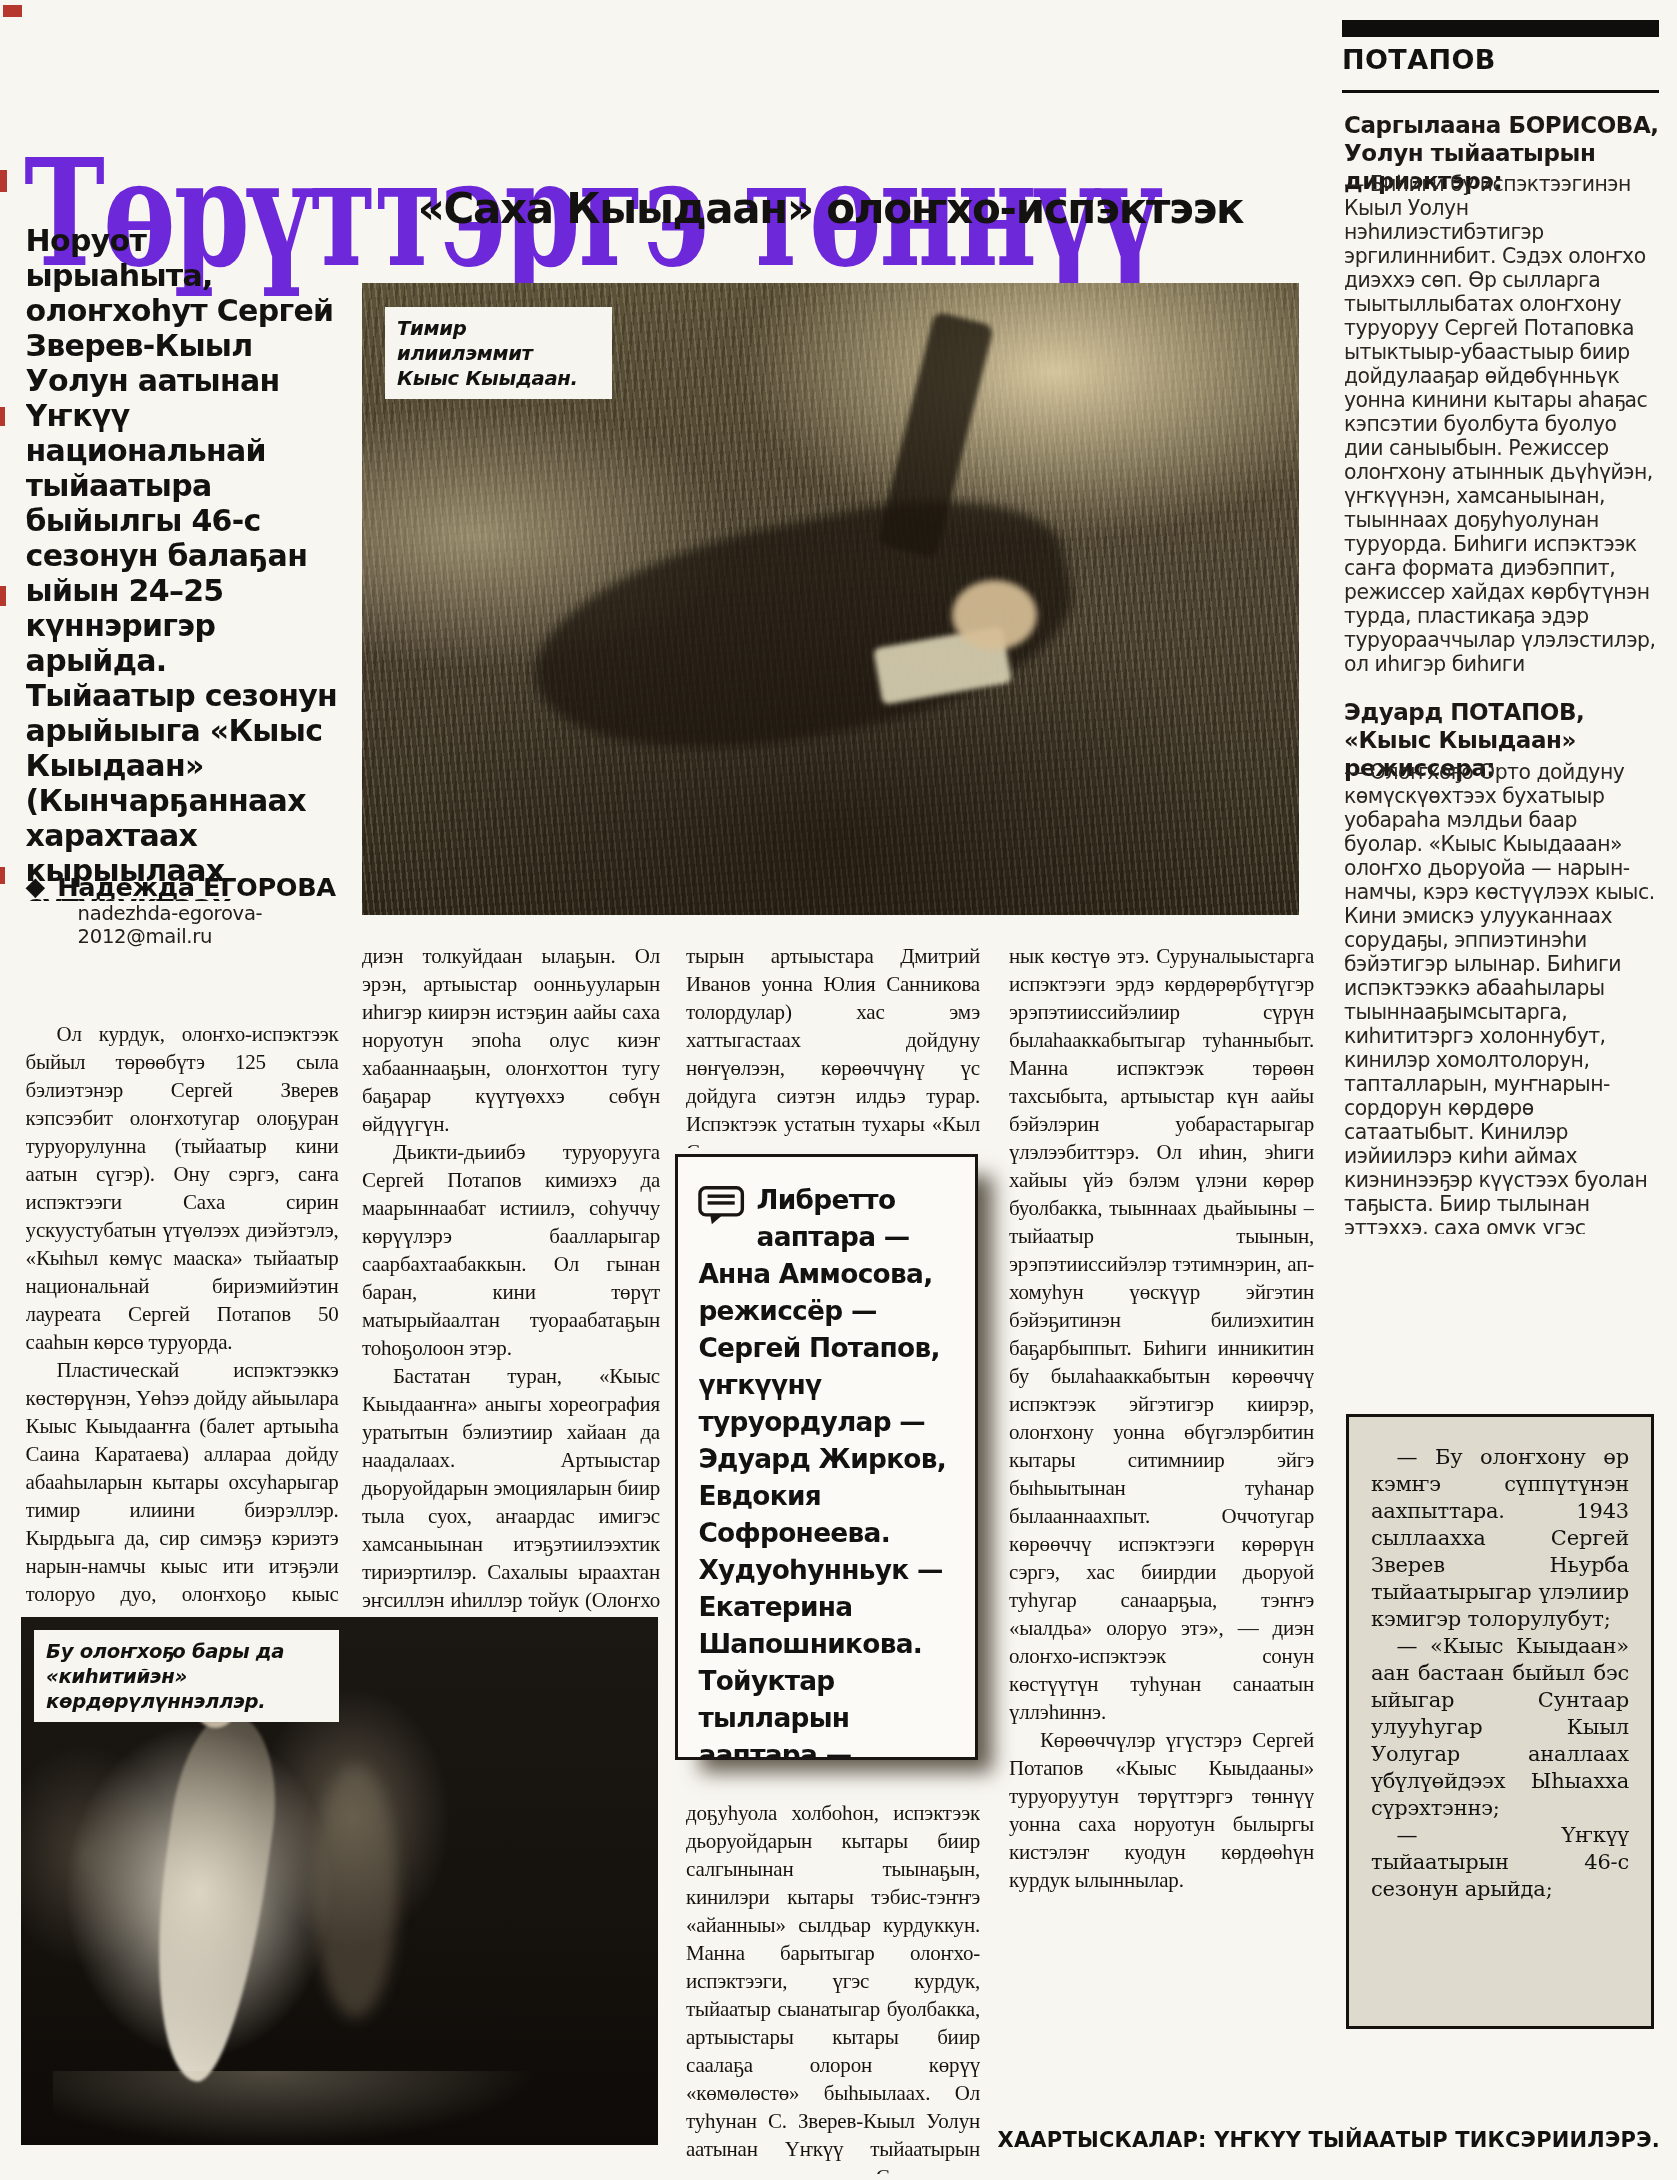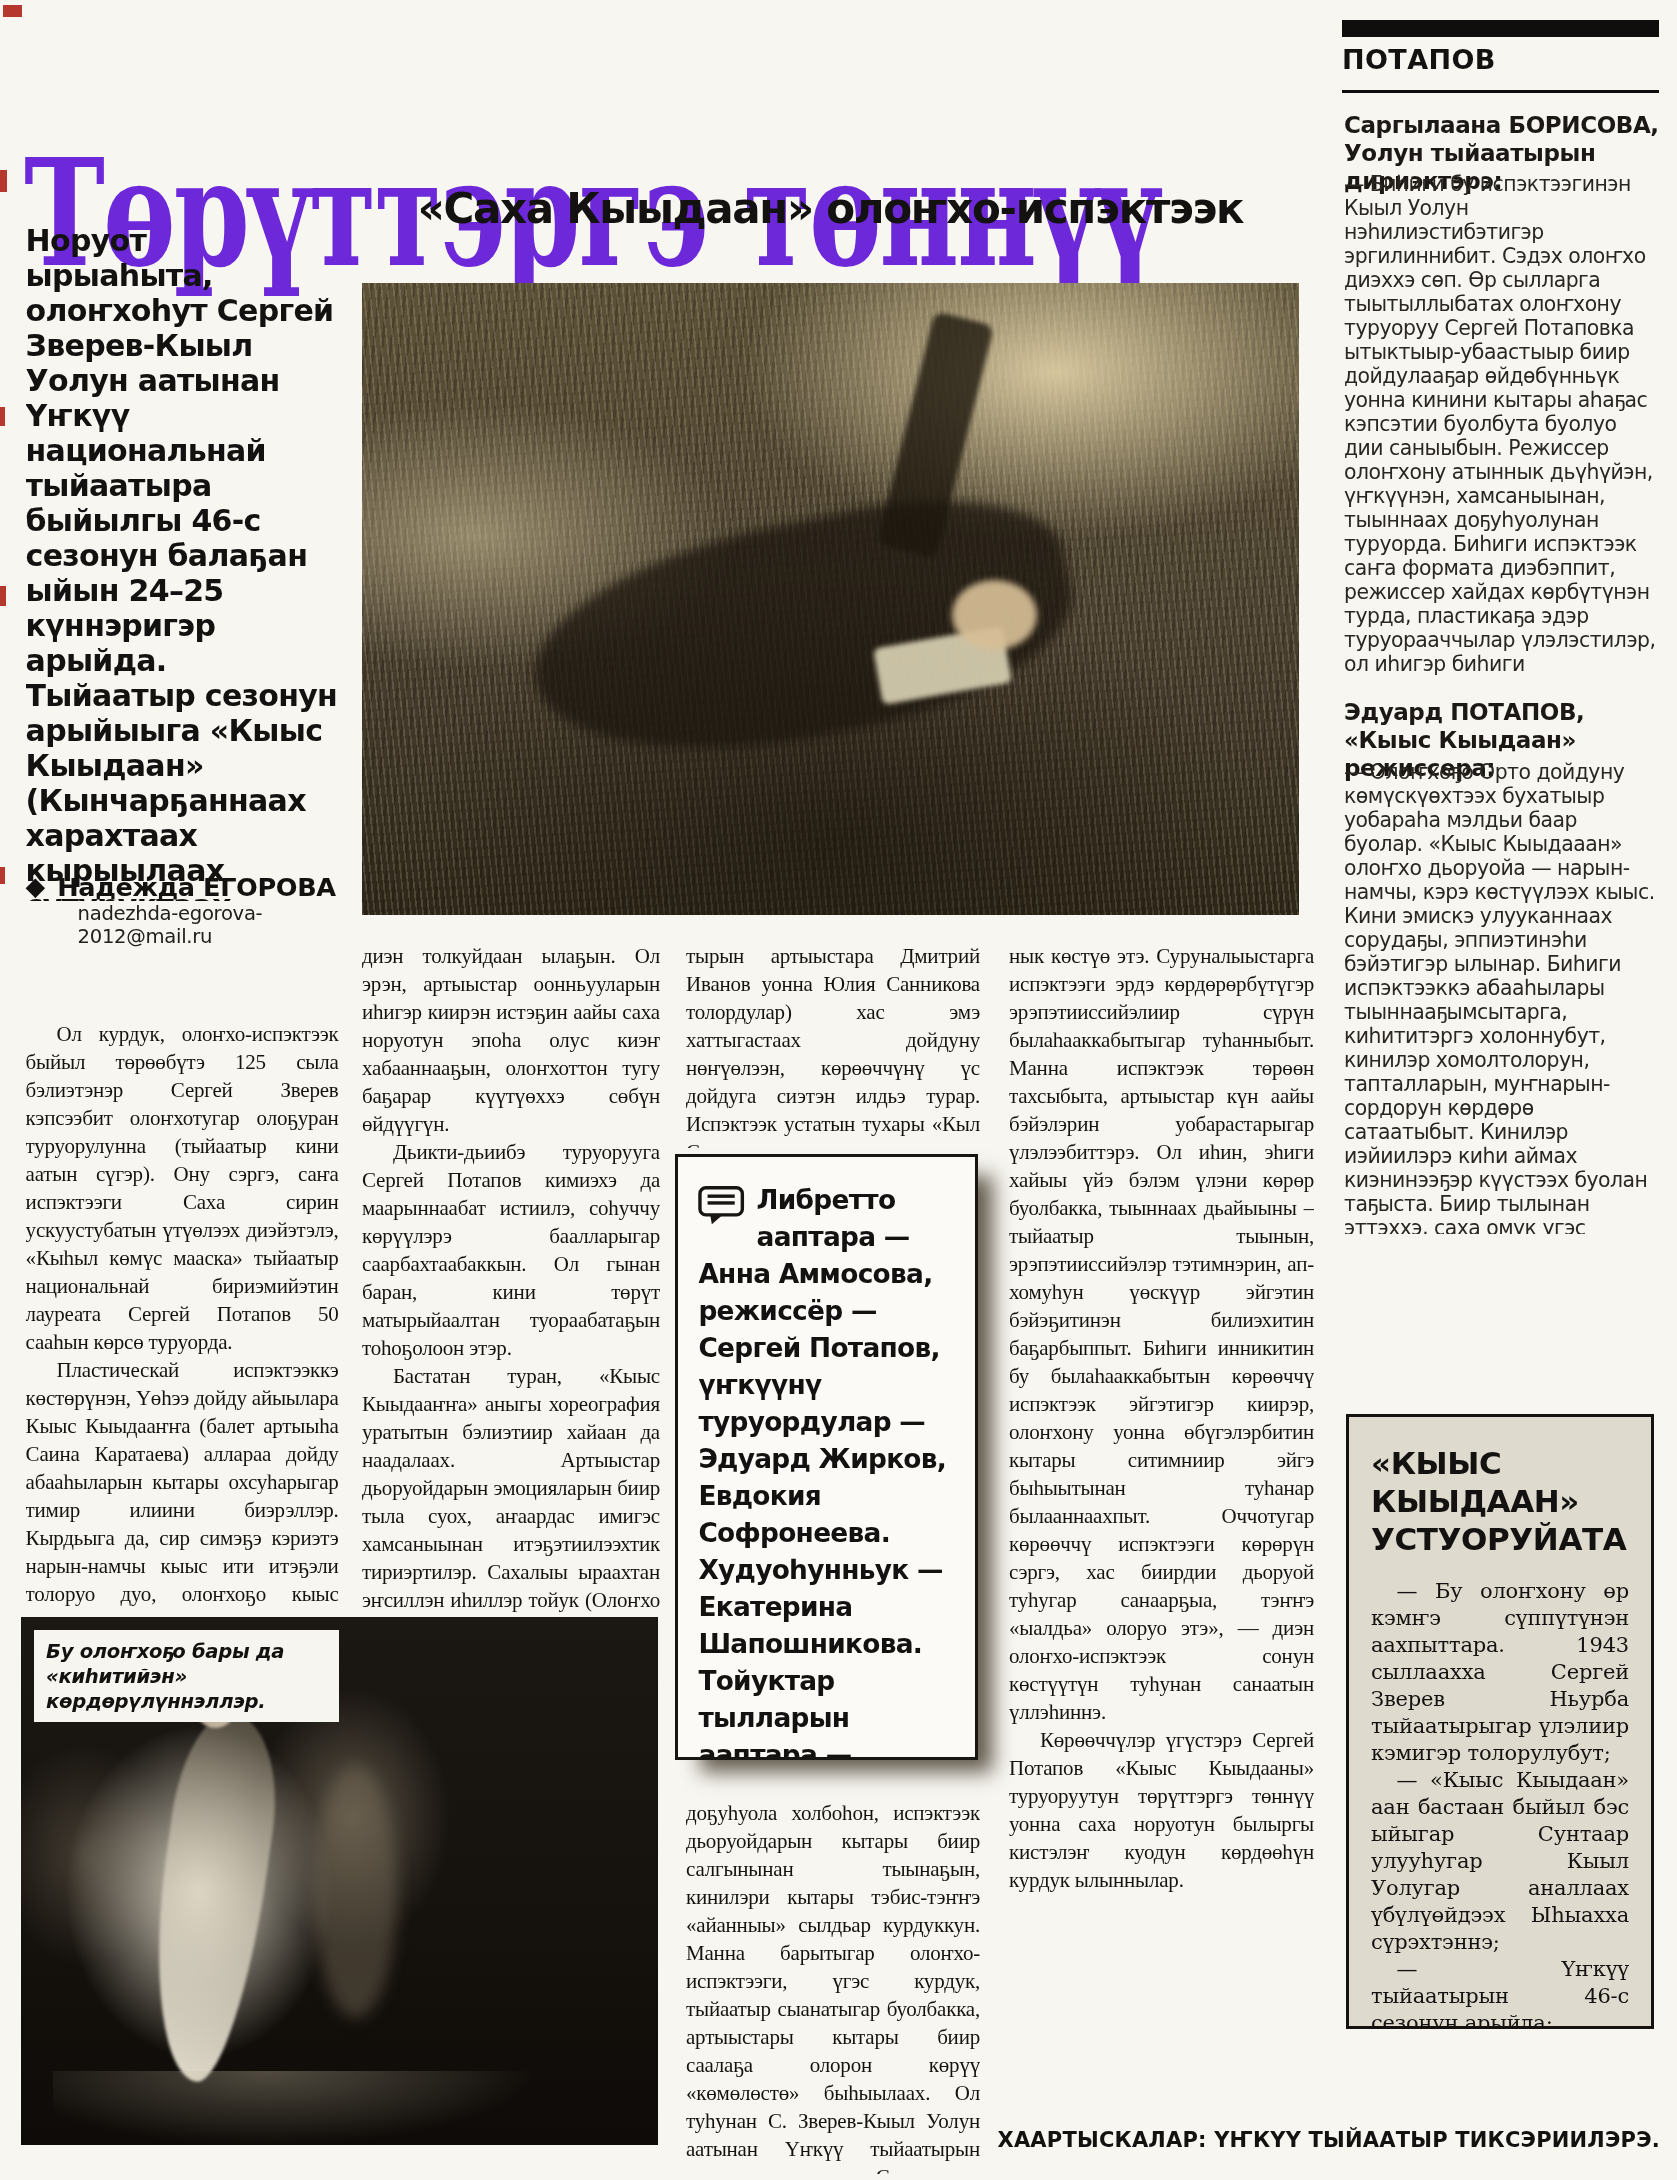--- a/index.html
+++ b/index.html
@@ -125,20 +125,21 @@
     </div>
     <div class="email">nadezhda-egorova-2012@mail.ru</div>
   </div>
 
   <div class="photo-main">
     <div class="pm-arm"></div>
     <div class="pm-body"></div>
     <div class="pm-belt"></div>
     <div class="pm-face"></div>
   </div>
+  <div class="caption" id="cap-main">Тимир илиилэммит Кыыс Кыыдаан.</div>
 
   <div class="col" id="col1">
     <p>Ол курдук, олоҥхо-испэктээк быйыл төрөөбүтэ 125 сыла бэлиэтэнэр Сергей Зверев кэпсээбит олоҥхотугар олоҕуран туруорулунна (тыйаатыр кини аатын сүгэр). Ону сэргэ, саҥа испэктээги Саха сирин ускуустубатын үтүөлээх диэйэтэлэ, «Кыһыл көмүс мааска» тыйаатыр национальнай бириэмийэтин лауреата Сергей Потапов 50 сааһын көрсө туруорда.</p>
     <p>Пластическай испэктээккэ көстөрүнэн, Үөһээ дойду айыылара Кыыс Кыыдааҥҥа (балет артыыһа Саина Каратаева) аллараа дойду абааһыларын кытары охсуһарыгар тимир илиини биэрэллэр. Кырдьыга да, сир симэҕэ кэриэтэ нарын-намчы кыыс ити итэҕэли толоруо дуо, олоҥхоҕо кыыс бухатыырдар тоҕо элбэхтэрий</p>
   </div>
 
   <div class="col" id="col2">
     <p class="cont">диэн толкуйдаан ылаҕын. Ол эрэн, артыыстар оонньууларын иһигэр киирэн истэҕин аайы саха норуотун эпоһа олус киэҥ хабааннааҕын, олоҥхоттон тугу баҕарар күүтүөххэ сөбүн өйдүүгүн.</p>
     <p>Дьикти-дьиибэ туруорууга Сергей Потапов кимиэхэ да маарыннаабат истиилэ, соһуччу көрүүлэрэ баалларыгар саарбахтаабаккын. Ол гынан баран, кини төрүт матырыйаалтан туораабатаҕын тоһоҕолоон этэр.</p>
     <p>Бастатан туран, «Кыыс Кыыдааҥҥа» аныгы хореография уратытын бэлиэтиир хайаан да наадалаах. Артыыстар дьоруойдарын эмоцияларын биир тыла суох, аҥаардас имигэс хамсаныынан итэҕэтиилээхтик тириэртилэр. Сахалыы ыраахтан эҥсиллэн иһиллэр тойук (Олоҥхо тыйаа-</p>
@@ -188,21 +189,20 @@
   </div>
   <div class="sb-text" id="q1-text">— Биһиги бу испэктээгинэн Кыыл Уолун нэһилиэстибэтигэр эргилиннибит. Сэдэх олоҥхо диэххэ сөп. Өр сылларга тыытыллыбатах олоҥхону туруоруу Сергей Потаповка ытыктыыр-убаастыыр биир дойдулааҕар өйдөбүнньүк уонна кинини кытары аһаҕас кэпсэтии буолбута буолуо дии саныыбын. Режиссер олоҥхону атыннык дьүһүйэн, үҥкүүнэн, хамсаныынан, тыыннаах доҕуһуолунан туруорда. Биһиги испэктээк саҥа формата диэбэппит, режиссер хайдах көрбүтүнэн турда, пластикаҕа эдэр туруорааччылар үлэлэстилэр, ол иһигэр биһиги тыйаатырбыт артыыһа Егор Жирков уонна балетмейстер Евдокия Софронеева. Бу кинилэр бастакы улахан үлэлэрэ.</div>
 
   <div class="sb-name" id="q2-name">
     <div>Эдуард ПОТАПОВ,</div>
     <div>«Кыыс Кыыдаан» режиссера:</div>
   </div>
   <div class="sb-text" id="q2-text">— Олоҥхоҕо Орто дойдуну көмүскүөхтээх бухатыыр уобараһа мэлдьи баар буолар. «Кыыс Кыыдааан» олоҥхо дьоруойа — нарын-намчы, кэрэ көстүүлээх кыыс. Кини эмискэ улууканнаах сорудаҕы, эппиэтинэһи бэйэтигэр ылынар. Биһиги испэктээккэ абааһылары тыыннааҕымсытарга, киһититэргэ холоннубут, кинилэр хомолтолорун, тапталларын, муҥнарын-сордорун көрдөрө сатаатыбыт. Кинилэр иэйиилэрэ киһи аймах киэнинээҕэр күүстээх буолан таҕыста. Биир тылынан эттэххэ, саха омук үгэс буолбут култуурата аныгы хореографияны кытары дьүөрэлэһэн сонун үлэ көрөөччү дьүүлүгэр таҕыста.</div>
 
   <div class="hist-box">
-    <p class="hist-title">«КЫЫС КЫЫДААН» УСТУОРУЙАТА</p>
     <p class="item">— Бу олоҥхону өр кэмҥэ сүппүтүнэн аахпыттара. 1943 сыллаахха Сергей Зверев Ньурба тыйаатырыгар үлэлиир кэмигэр толорулубут;</p>
     <p class="item">— «Кыыс Кыыдаан» аан бастаан быйыл бэс ыйыгар Сунтаар улууһугар Кыыл Уолугар аналлаах үбүлүөйдээх Ыһыахха сүрэхтэннэ;</p>
     <p class="item">— Үҥкүү тыйаатырын 46-с сезонун арыйда;</p>
 
   </div>
 
   <div class="credit">ХААРТЫСКАЛАР:  ҮҤКҮҮ ТЫЙААТЫР ТИКСЭРИИЛЭРЭ.</div>
 
   <div class="mark" style="left:3.4px;top:5.1px;width:19px;height:12px;"></div>
   <div class="mark" style="left:0;top:170px;width:6.8px;height:22px;"></div>

